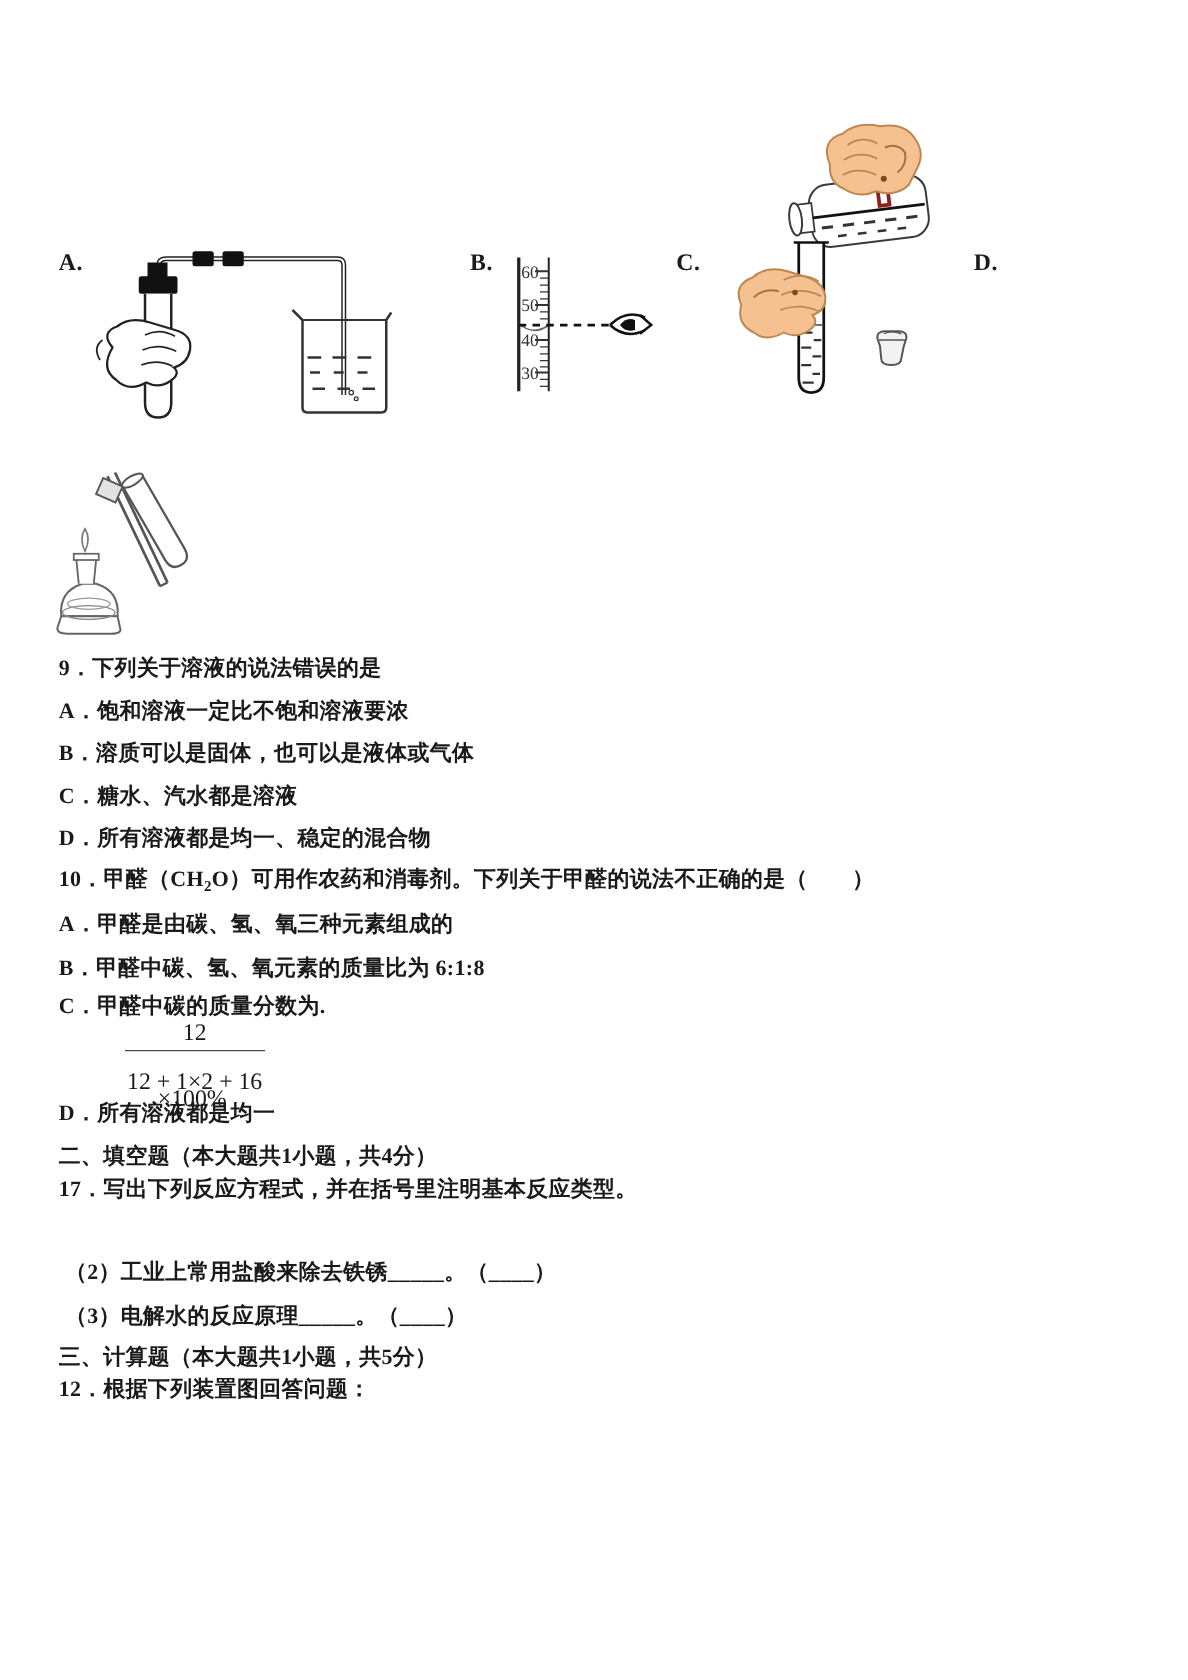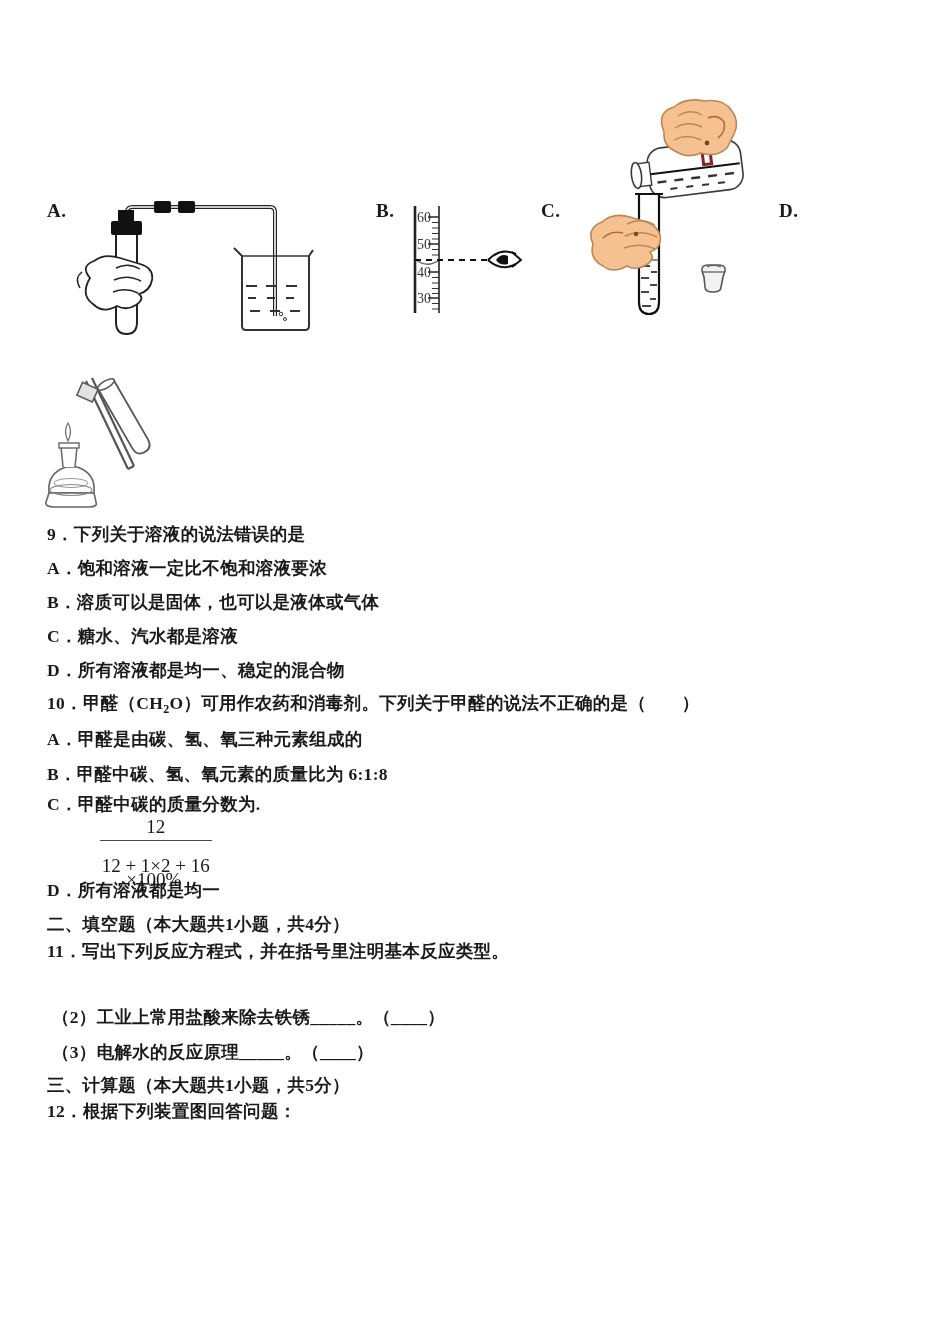--- a/index.html
+++ b/index.html
@@ -187,20 +187,20 @@
     <span class="frac">
         <span class="num">12</span>
         <span class="den">12 + 1×2 + 16</span>
       </span>
     <span class="frac-post">×100%</span>
   </div>
 
   <div class="tl" style="left:47px;top:878px">D．所有溶液都是均一</div>
 
   <div class="tl" style="left:47px;top:912px">二、填空题（本大题共1小题，共4分）</div>
-  <div class="tl" style="left:47px;top:939px">11．写出下列反应方程式，并在括号里注明基本反应类型。</div>
+  <div class="tl" style="left:47px;top:939px">17．写出下列反应方程式，并在括号里注明基本反应类型。</div>
   <div class="tl" style="left:52px;top:1005px">（2）工业上常用盐酸来除去铁锈_____。（____）</div>
   <div class="tl" style="left:52px;top:1040px">（3）电解水的反应原理_____。（____）</div>
 
   <div class="tl" style="left:47px;top:1073px">三、计算题（本大题共1小题，共5分）</div>
   <div class="tl" style="left:47px;top:1099px">12．根据下列装置图回答问题：</div>
 
 </div>
 
 </body></html>

